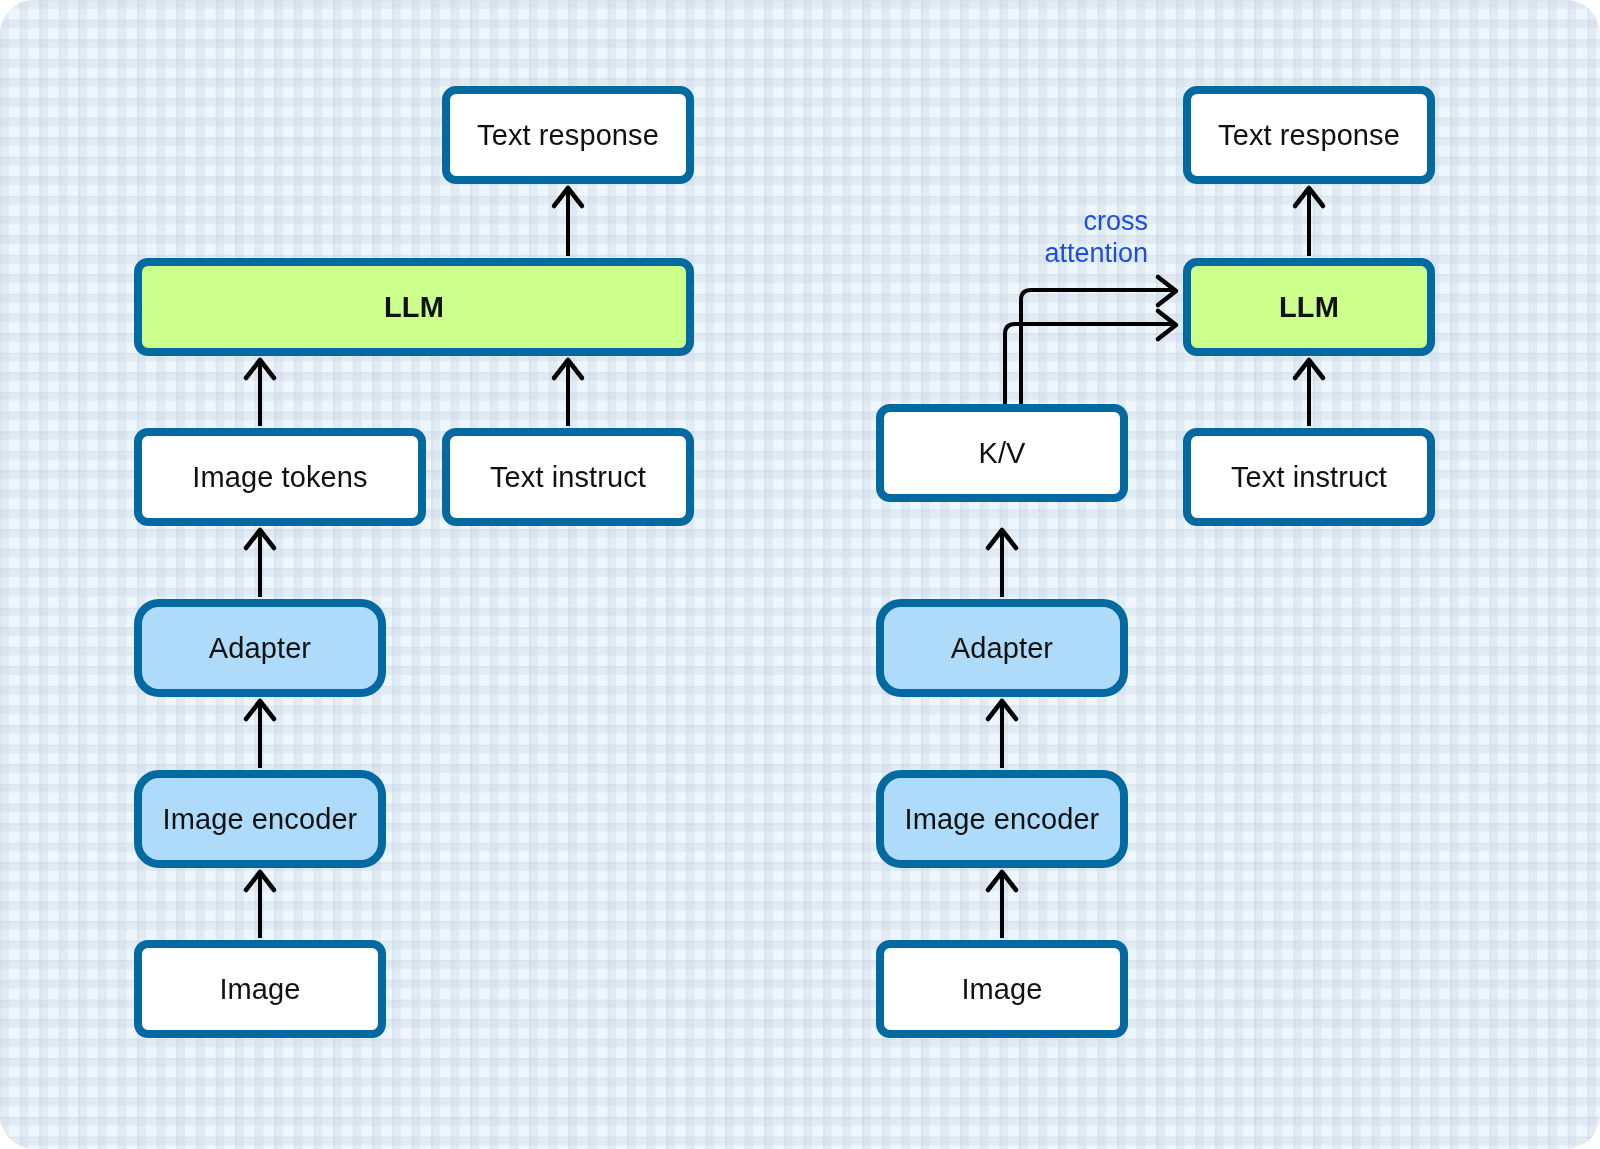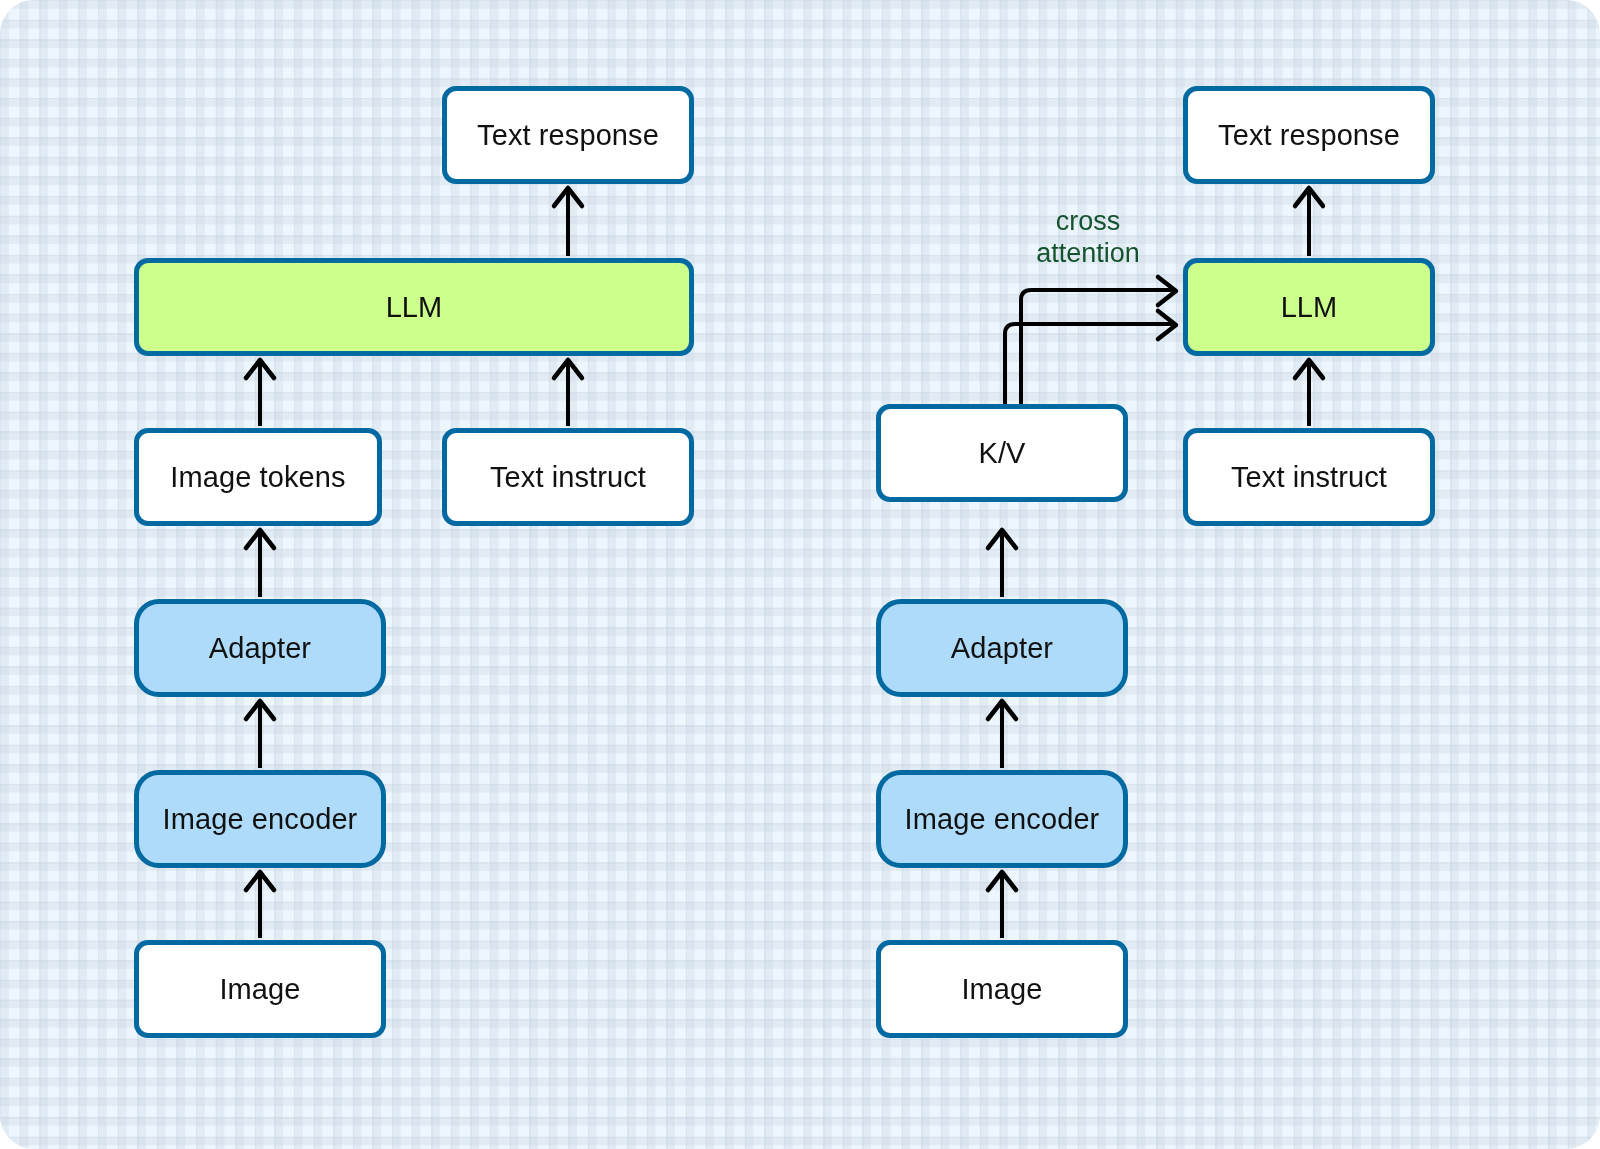--- a/index.html
+++ b/index.html
@@ -56,41 +56,41 @@
     position: absolute;
     left: 0; top: 0;
     width: 1600px;
     height: 1149px;
     pointer-events: none;
   }
 
   .node {
     position: absolute;
     box-sizing: border-box;
-    border: 5px solid #0369a1;
+    border: 8px solid #0369a1;
     border-radius: 14px;
     background: #ffffff;
     display: flex;
     align-items: center;
     justify-content: center;
     color: #111111;
     font-size: 29px;
     letter-spacing: 0.1px;
     white-space: nowrap;
   }
   .node.blue  { background: #afdbfb; border-radius: 25px; }
-  .node.green { background: #ccff8c; }
+  .node.green { background: #ccff8c; font-weight: bold; }
 
   .node .lbl { pointer-events: none; }
 
   .edge-label {
     position: absolute;
     font-size: 27px;
-    color: #14532d;
-    text-align: center;
+    color: #1d4ed8;
+    text-align: right;
     line-height: 1.18;
     white-space: pre-line;
   }
 </style>
 </head>
 <body>
 
 <div id="canvas">
   <div id="grid"></div>
   <div id="grid2"></div>
@@ -169,21 +169,21 @@
   </div>
 
   <div class="node blue" style="left:134px; top:770px; width:252px; height:98px;">
     <span class="lbl">Image encoder</span>
   </div>
 
   <div class="node blue" style="left:134px; top:599px; width:252px; height:98px;">
     <span class="lbl">Adapter</span>
   </div>
 
-  <div class="node" style="left:134px; top:428px; width:248px; height:98px;">
+  <div class="node" style="left:134px; top:428px; width:292px; height:98px;">
     <span class="lbl">Image tokens</span>
   </div>
 
   <div class="node" style="left:442px; top:428px; width:252px; height:98px;">
     <span class="lbl">Text instruct</span>
   </div>
 
   <div class="node green" style="left:134px; top:258px; width:560px; height:98px;">
     <span class="lbl">LLM</span>
   </div>

